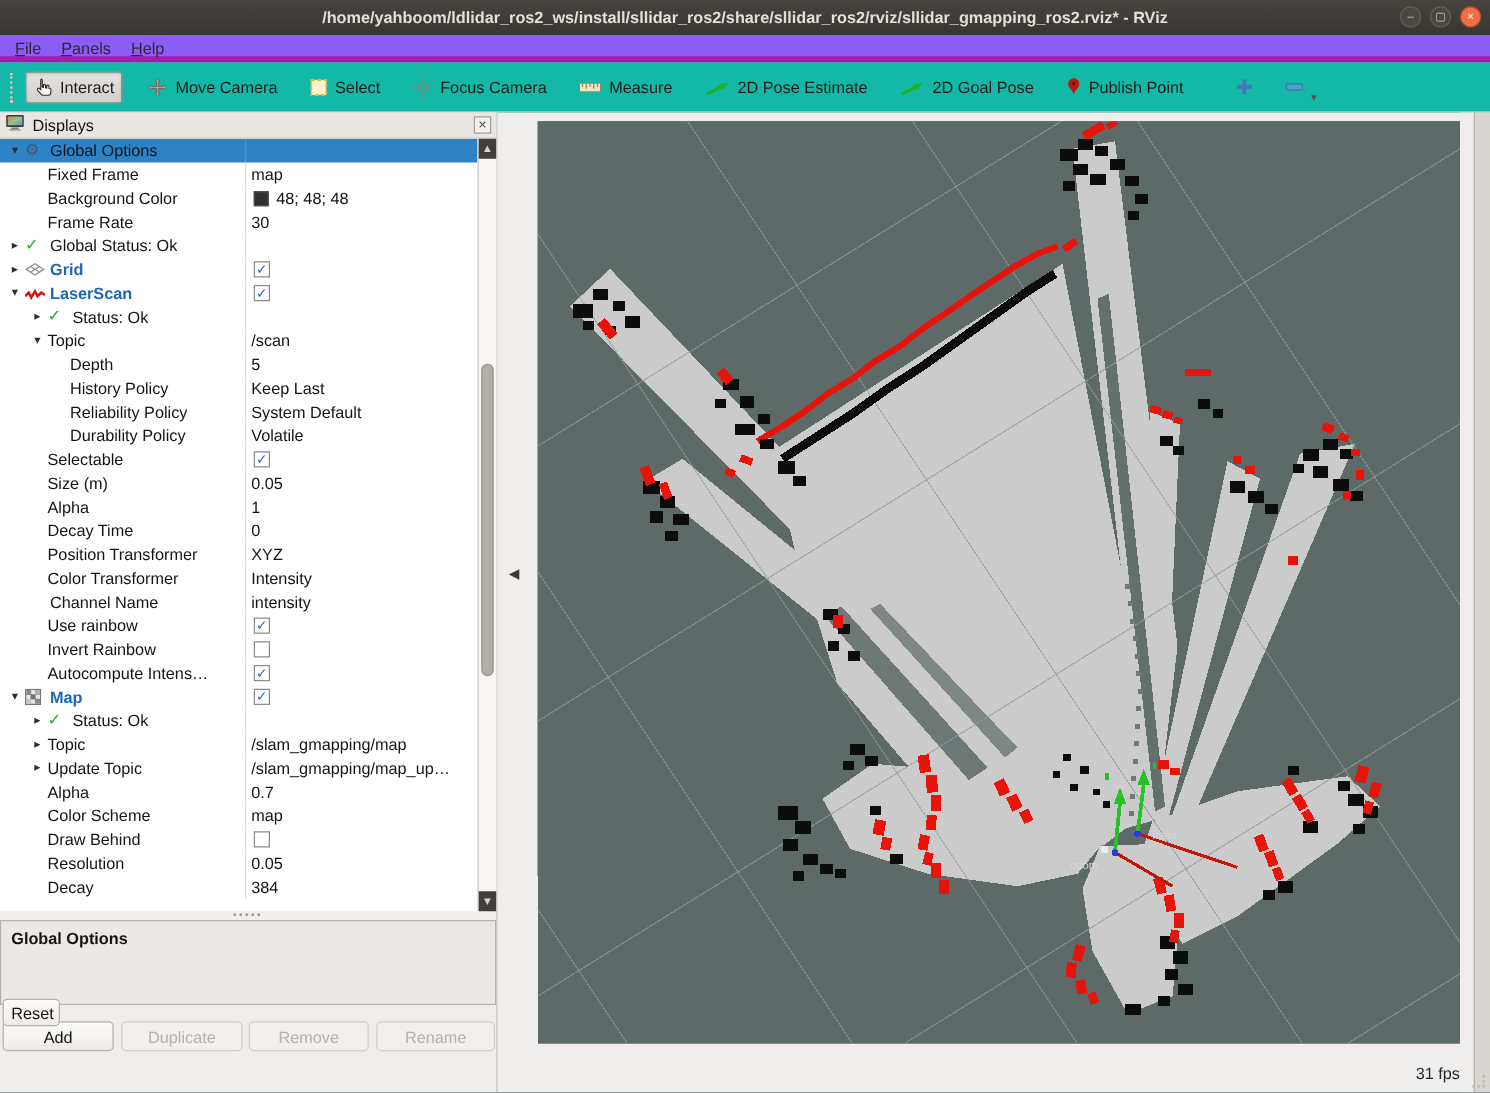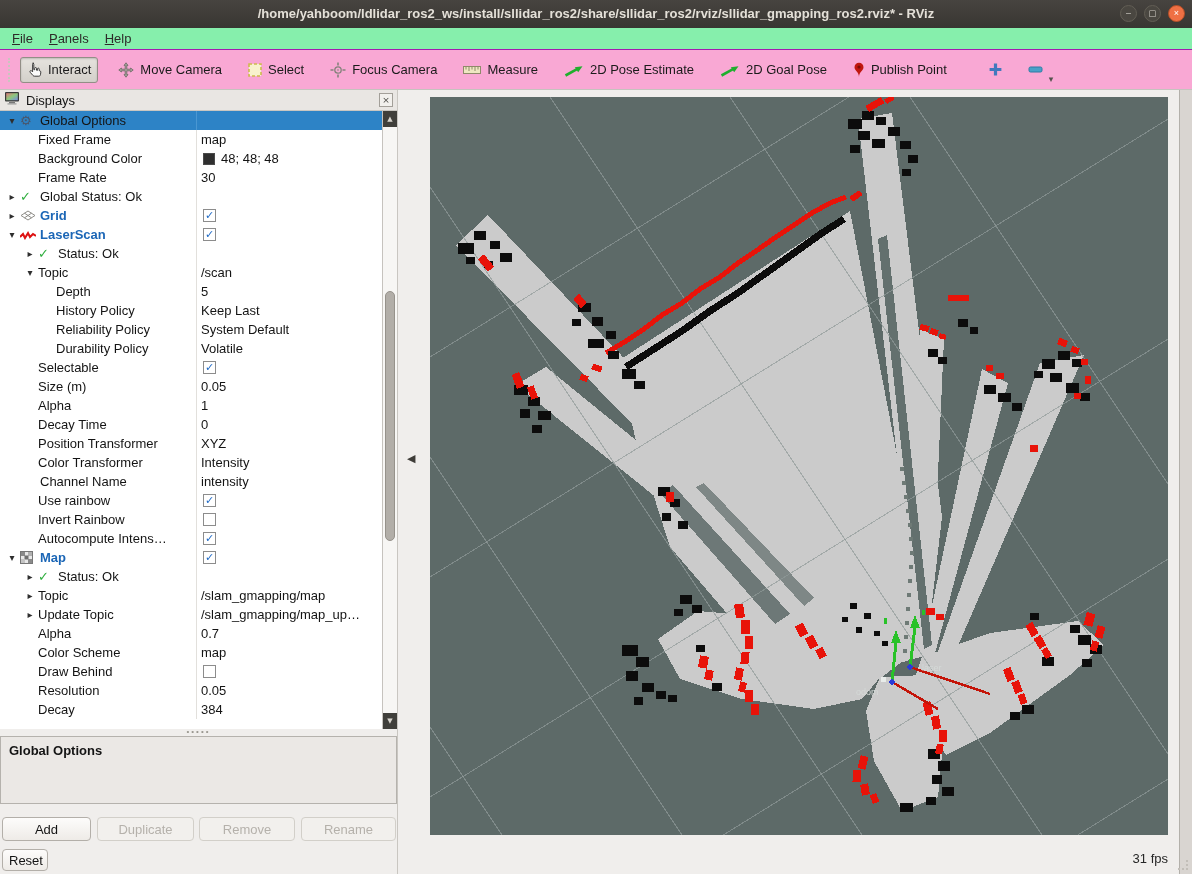--- a/index.html
+++ b/index.html
@@ -11,27 +11,27 @@
   .titlebar{position:absolute;left:0;top:0;width:100%;height:28px;
     background:linear-gradient(#474440,#383632);display:flex;align-items:center;}
   .title{position:absolute;left:0;right:0;text-align:center;font-size:13px;font-weight:bold;
     color:#e4e0d8;line-height:28px;white-space:nowrap;}
   .winbtns{position:absolute;right:7px;top:5px;display:flex;gap:7px;}
   .wbtn{width:17px;height:17px;border-radius:50%;background:#4a4741;border:1px solid #625e55;
     color:#cfccc4;font-size:9px;line-height:15px;text-align:center;cursor:default;}
   .wbtn.close{background:#ef7044;border-color:#b54e27;color:#fff;}
 
   
-  .menubar{position:absolute;left:0;top:28px;width:100%;height:22px;background:#86efac;
-    border-bottom:1px solid #a21caf;display:flex;padding-left:4px;}
+  .menubar{position:absolute;left:0;top:28px;width:100%;height:22px;background:#8b5cf6;
+    border-bottom:5px solid #a21caf;display:flex;padding-left:4px;}
   .menuitem{font-size:13px;color:#2e2c29;line-height:21px;padding:0 8px;}
   .menuitem u{text-decoration:underline;}
 
   
-  .toolbar{position:absolute;left:0;top:50px;width:100%;height:40px;background:#f9a8d4;
+  .toolbar{position:absolute;left:0;top:50px;width:100%;height:40px;background:#14b8a6;
     border-bottom:1px solid #c6c3be;display:flex;align-items:center;padding-left:8px;}
   .tbgrip{width:4px;height:24px;border-left:2px dotted #c9c5bf;margin-right:8px;}
   .tool{display:flex;align-items:center;gap:6px;font-size:13px;color:#1b1b1b;
     padding:4px 6px;margin-right:14px;white-space:nowrap;}
   .tool.active{border:1px solid #928e86;border-radius:3px;
     background:linear-gradient(#e6e3de,#d3d0ca);box-shadow:inset 0 1px 2px rgba(0,0,0,.18);}
   .tool .ticonbox{display:inline-flex;align-items:center;}
   .smallbtn{display:inline-flex;align-items:center;justify-content:center;width:22px;height:22px;margin-left:18px;}
   .caret{font-family:"DejaVu Sans",sans-serif;font-size:9px;color:#55524d;align-self:flex-end;margin:0 0 5px 2px;}
 
@@ -79,21 +79,21 @@
   .collapse{position:absolute;left:399px;top:90px;width:31px;height:745px;}
   .collarrow{position:absolute;left:8px;top:362px;font-family:"DejaVu Sans",sans-serif;
     font-size:11px;color:#3e3c38;}
 
   
   .viewport{position:absolute;left:430px;top:97px;width:738px;height:604px;background:#5d6a68;}
   .rstrip1{position:absolute;left:1168px;top:90px;width:11px;height:784px;background:#f0eeec;}
   .rstrip2{position:absolute;left:1179px;top:90px;width:13px;height:784px;background:#d9d5d1;border-left:1px solid #b3b0aa;}
 
   
-  .reset{left:2px;top:849px;width:46px;height:22px;line-height:20px;position:absolute;}
+  .reset{left:2px;top:799px;width:46px;height:22px;line-height:20px;position:absolute;}
   .fps{position:absolute;right:24px;top:851px;font-size:13px;color:#262626;}
   .grip{position:absolute;right:3px;bottom:3px;width:12px;height:12px;
     background:
       radial-gradient(circle at 10px 10px,#c2beb8 1px,transparent 1.5px),
       radial-gradient(circle at 6px 10px,#c2beb8 1px,transparent 1.5px),
       radial-gradient(circle at 10px 6px,#c2beb8 1px,transparent 1.5px),
       radial-gradient(circle at 2px 10px,#c2beb8 1px,transparent 1.5px),
       radial-gradient(circle at 10px 2px,#c2beb8 1px,transparent 1.5px);}
 </style>
 </head>

